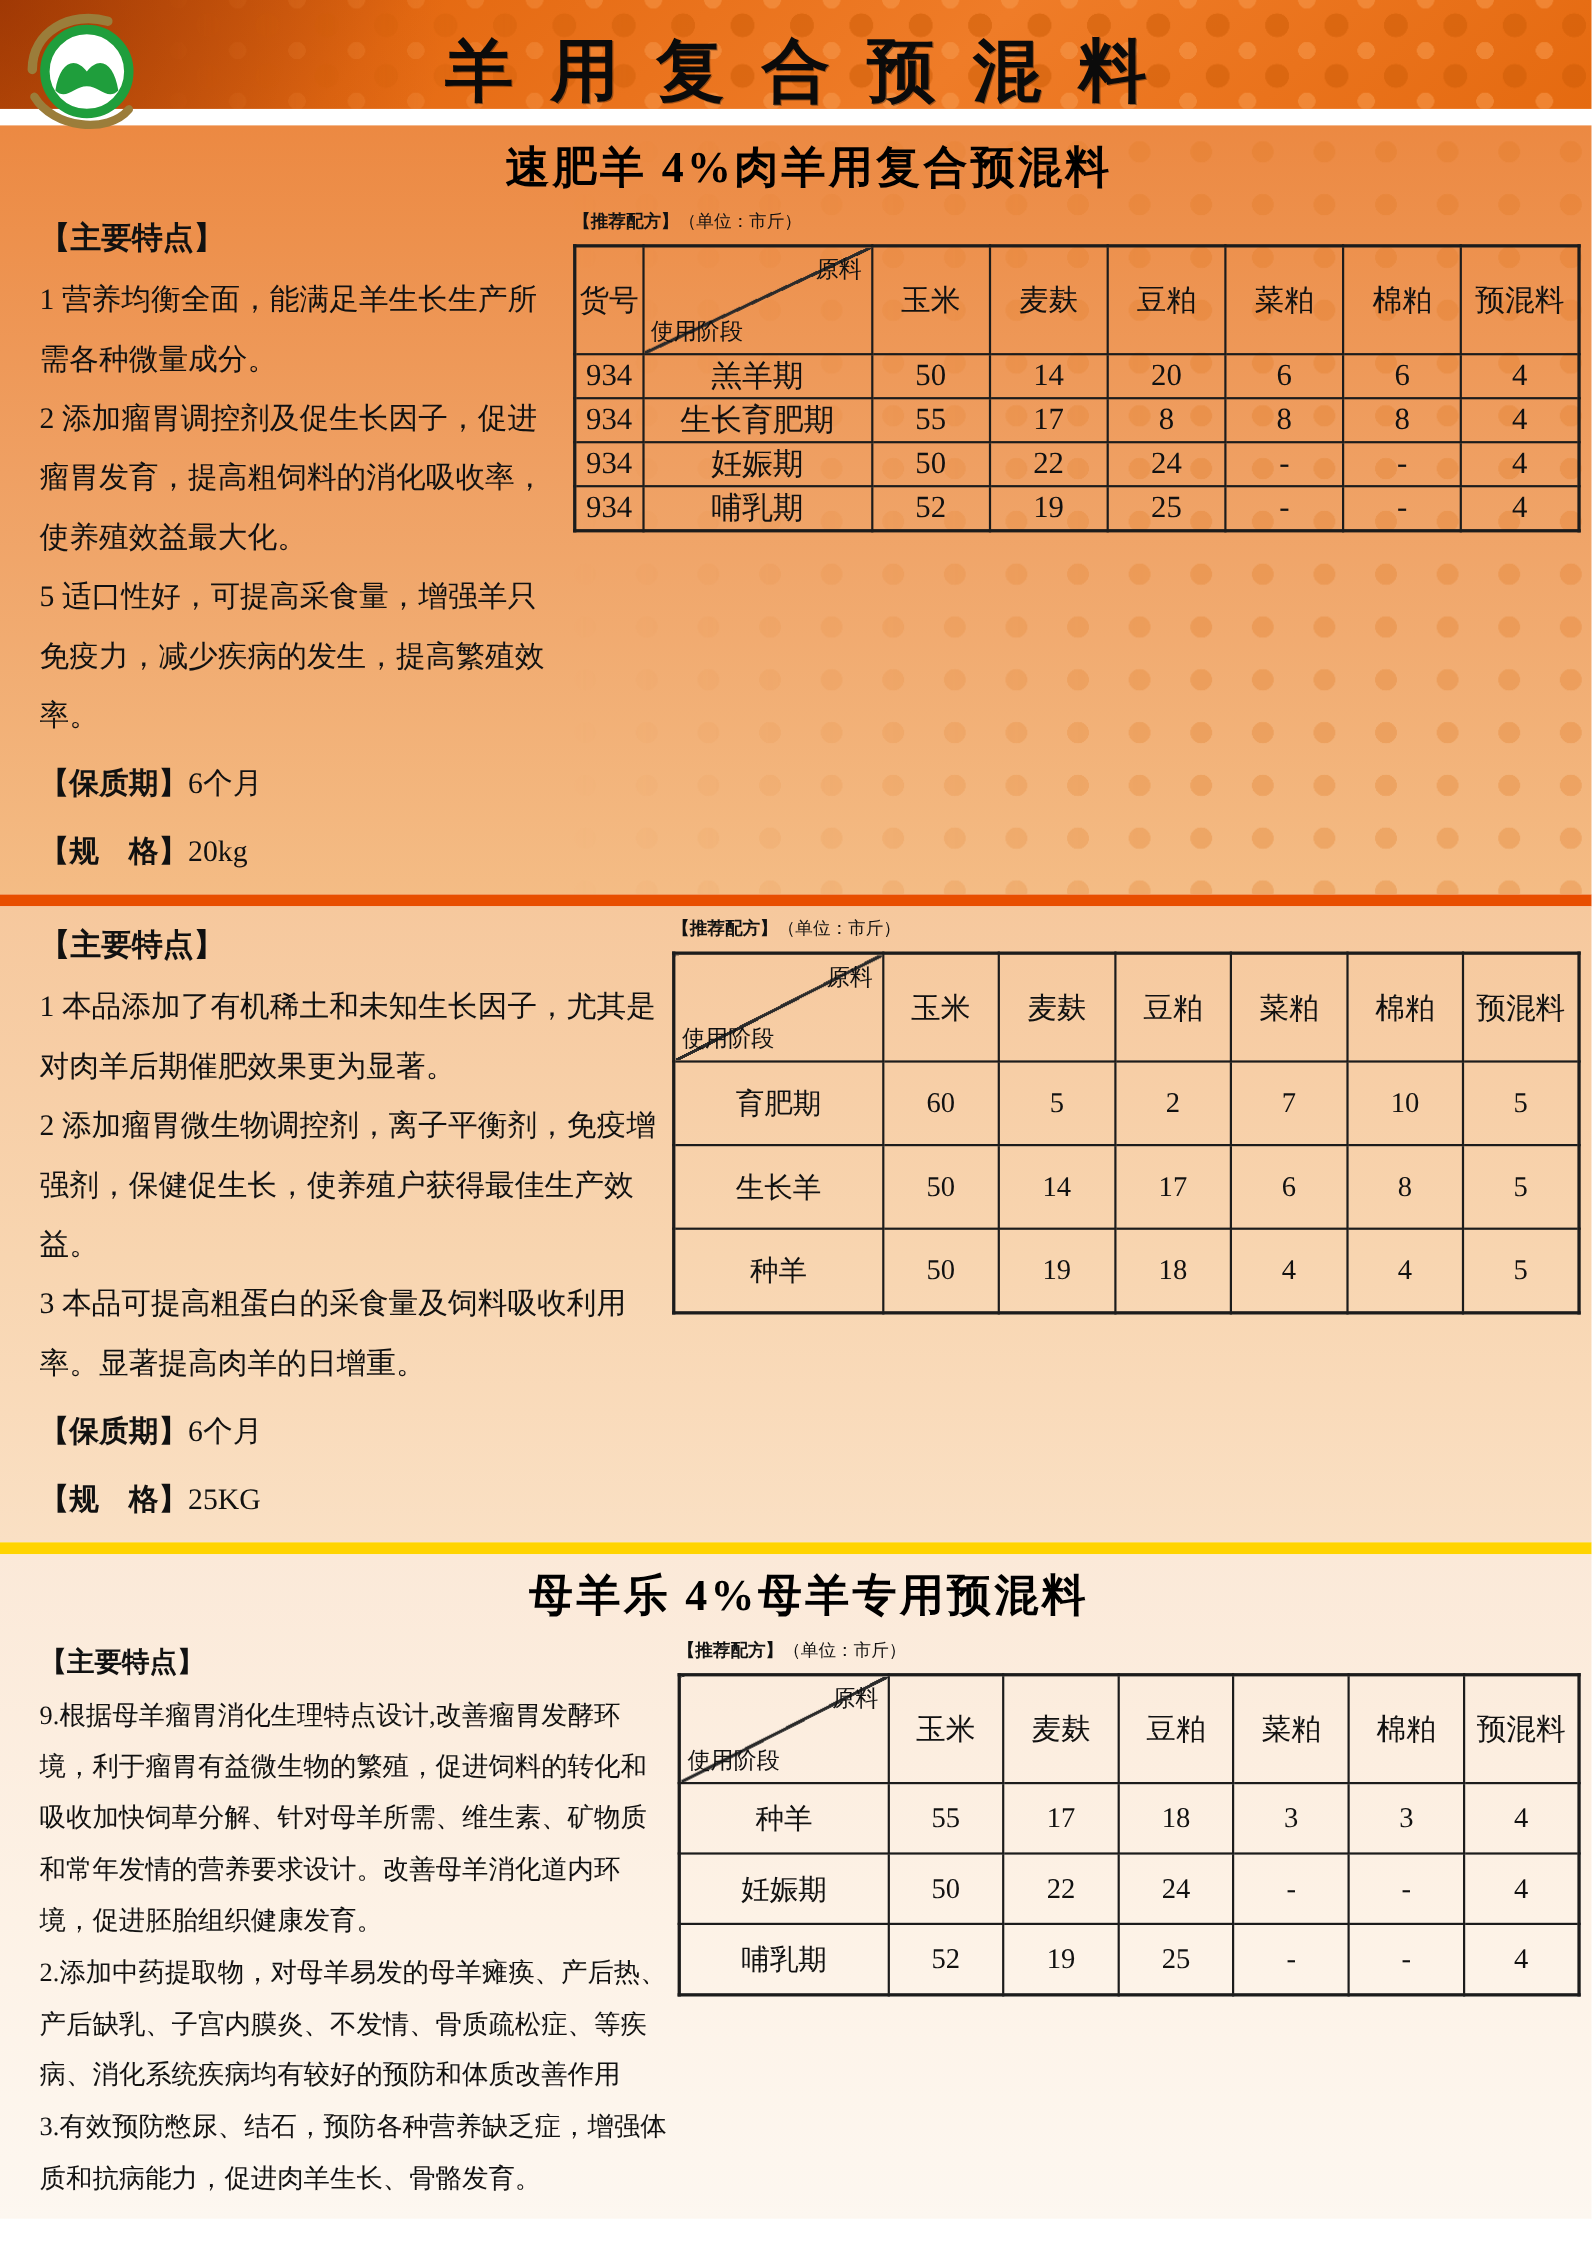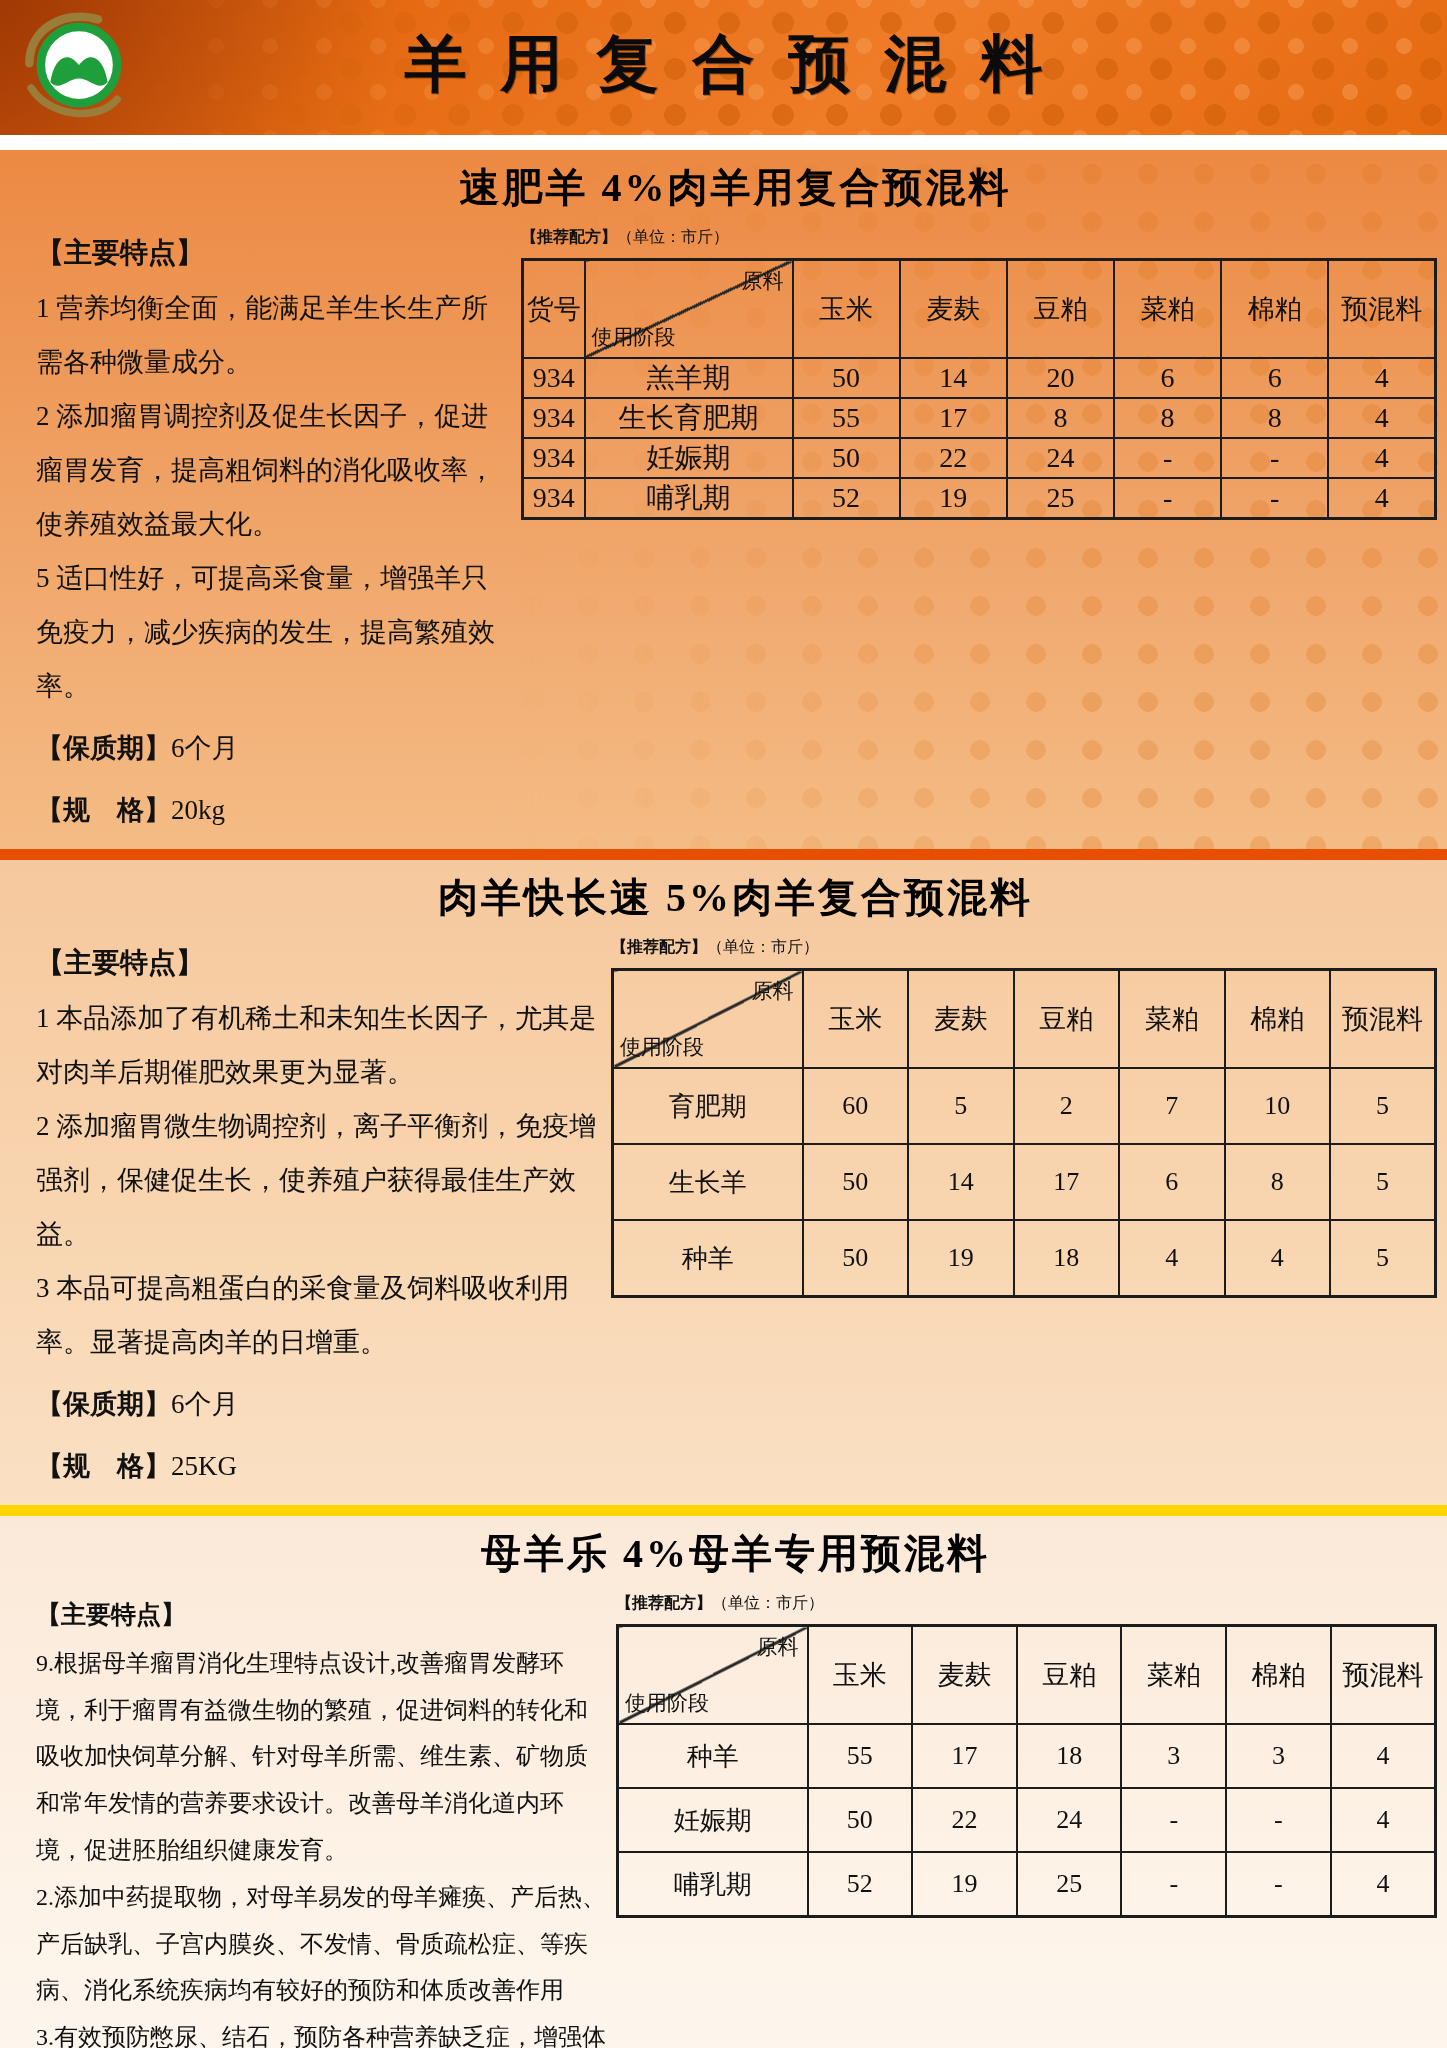--- a/index.html
+++ b/index.html
@@ -2,21 +2,21 @@
 <html style="--header-orange: #ef7c28; --divider1: #e84e00; --divider2: #ffd400; --divider3: #f8ec00; --footer-orange: #ed6a00; --logo-green: #1f9e3c; --logo-gold: #9b7d3a; --table-border: #1c1c1c;"><head>
 <meta charset="utf-8">
 <style>
   html,body{margin:0;padding:0;}
   body{
     width:1447px;height:2048px;overflow:hidden;background:#fff;
     font-family:"Liberation Serif","DejaVu Serif",serif;color:#111;
   }
   
   .header{
-    position:relative;height:135px;
+    position:relative;height:99px;
     background:
       radial-gradient(circle at 0% 0%, rgba(120,30,0,.45), transparent 28%),
       linear-gradient(135deg,#c14f08 0%,#e56a12 25%,#ef7c28 60%,#e56a10 100%);
   }
   .header::before{
     content:"";position:absolute;inset:0;z-index:0;
     background-image:
       radial-gradient(circle 11px at center,#cf5e08 97%,transparent),
       radial-gradient(circle 8px at center,#f79a4e 97%,transparent);
     background-size:54px 46px,54px 46px;
@@ -183,21 +183,20 @@
                 <td>-</td>
                 <td>4</td>
               </tr>
             </tbody>
           </table>
         </div>
       </div>
     </section>
     <div class="divider" style="background: rgb(232, 78, 0);"></div>
     <section class="product-section s1">
-      <div class="section-title">肉羊快长速  5%肉羊复合预混料</div>
       <div class="section-body">
         <div class="features-col">
           <div class="features-title">【主要特点】</div>
           <div class="feature-item">1  本品添加了有机稀土和未知生长因子，尤其是对肉羊后期催肥效果更为显著。</div>
           <div class="feature-item">2  添加瘤胃微生物调控剂，离子平衡剂，免疫增强剂，保健促生长，使养殖户获得最佳生产效益。</div>
           <div class="feature-item">3  本品可提高粗蛋白的采食量及饲料吸收利用率。显著提高肉羊的日增重。</div>
           <div class="meta-line"><span class="meta-label">【保质期】</span><span class="meta-value">6个月</span></div>
           <div class="meta-line"><span class="meta-label">【规　格】</span><span class="meta-value">25KG</span></div>
         </div>
         <div class="formula-col">

